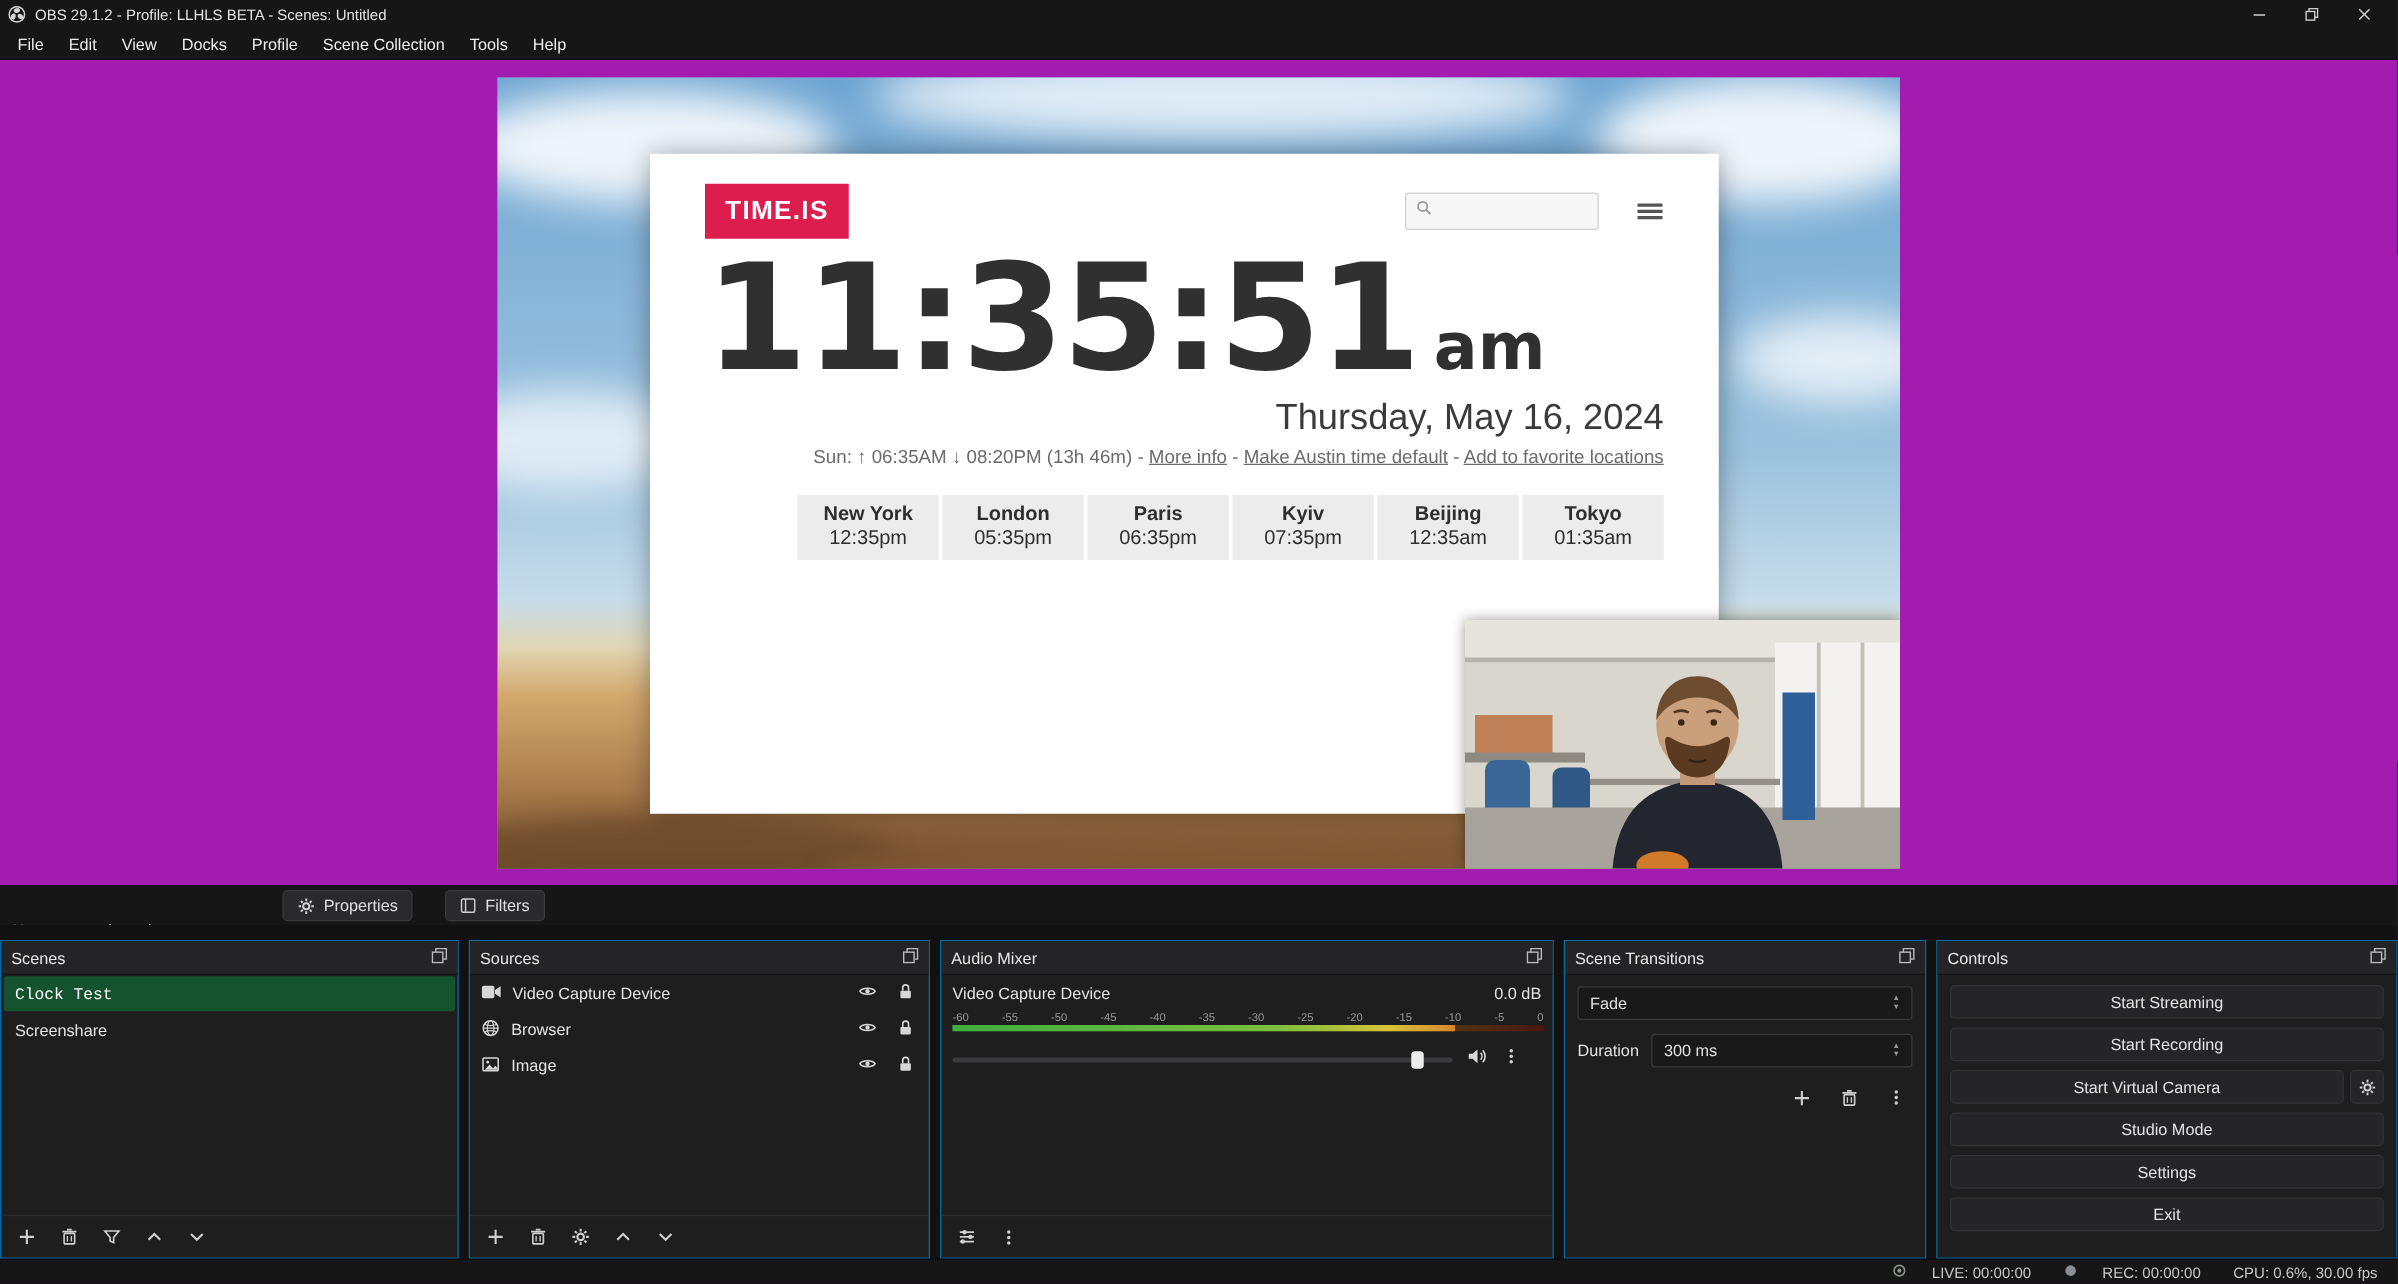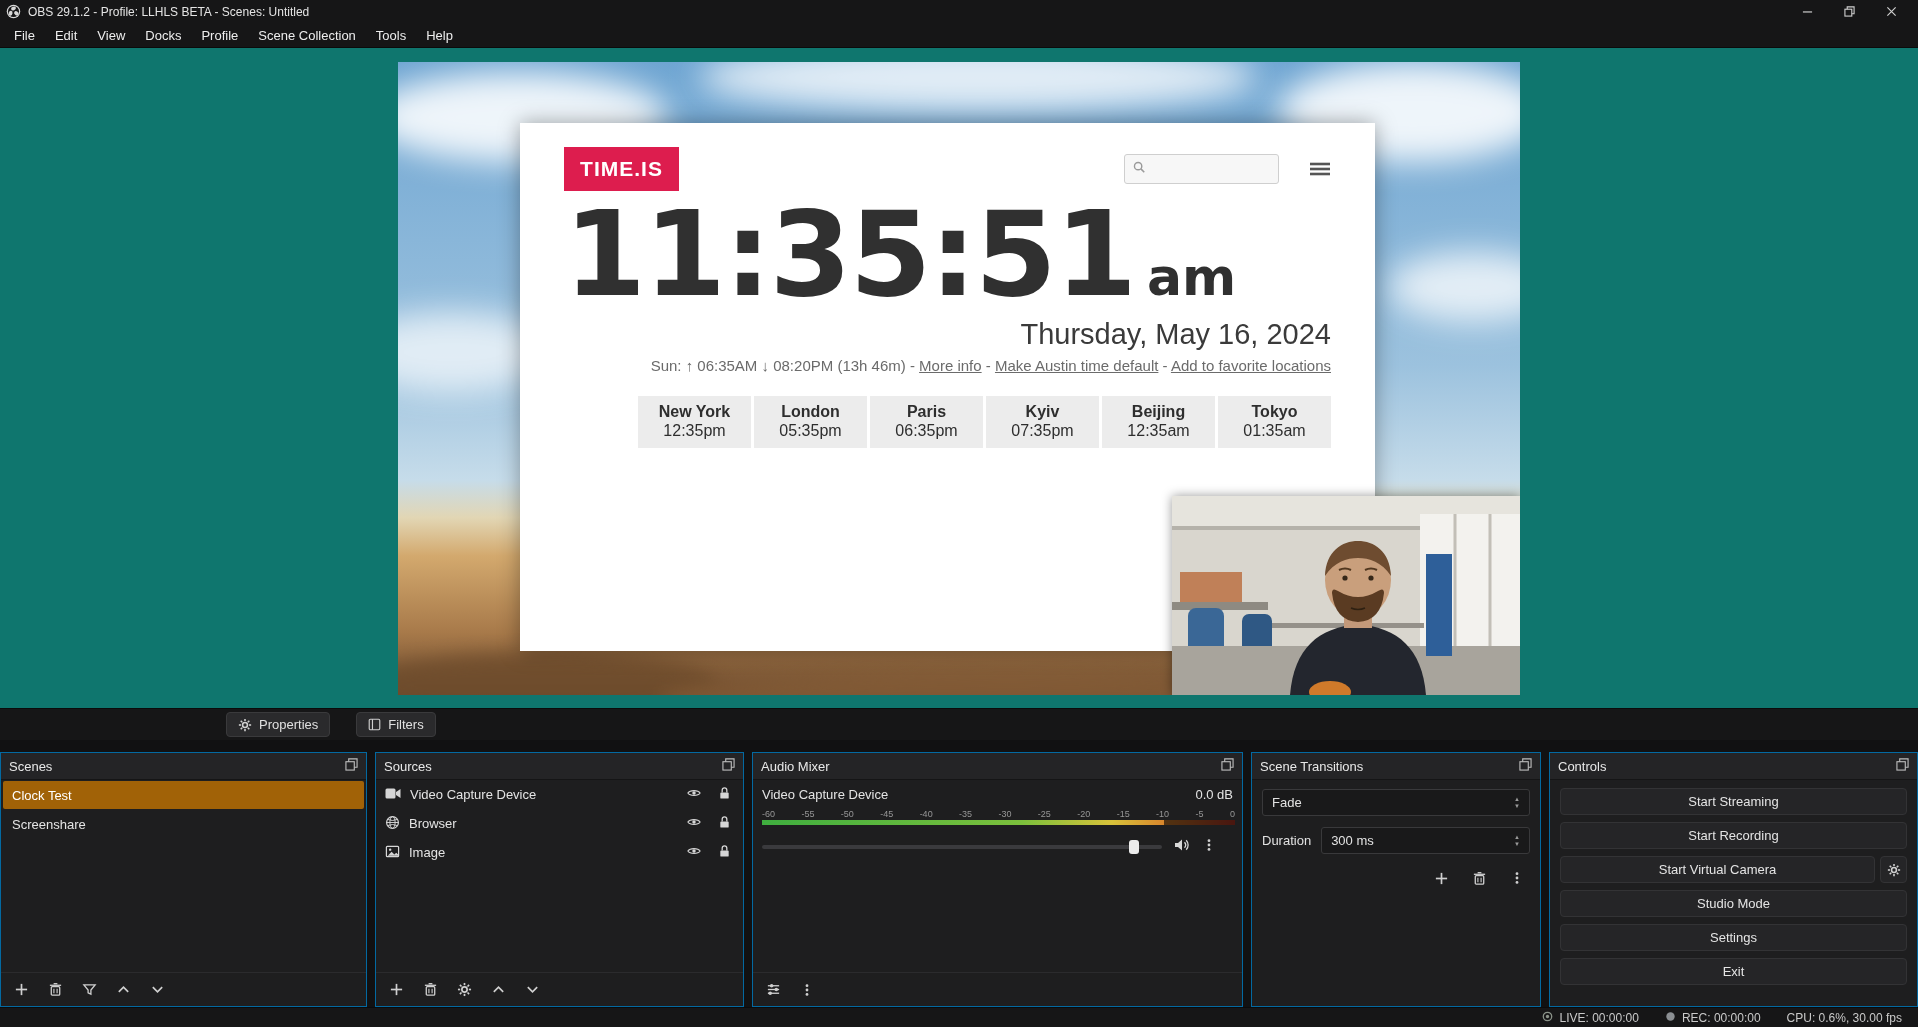--- a/index.html
+++ b/index.html
@@ -10,21 +10,21 @@
   .titlebar{height:23px;background:#161617;display:flex;align-items:center;padding:0 6px;color:#e4e4e4;font-size:12px;gap:7px;flex:none;}
   .titlebar .logo{display:flex;align-items:center;}
   .win-btns{margin-left:auto;display:flex;height:100%;}
   .win-btn{width:42px;height:100%;display:flex;align-items:center;justify-content:center;}
 
   
   .menubar{height:25px;background:#161617;display:flex;align-items:center;padding:0 4px;color:#ededed;font-size:13px;border-bottom:1px solid #0b0b0c;flex:none;}
   .menu-item{padding:3px 10px;border-radius:3px;}
 
   
-  .preview-area{flex:1;background:#0f766e;display:flex;align-items:center;justify-content:center;overflow:hidden;}
+  .preview-area{flex:1;background:#a21caf;display:flex;align-items:center;justify-content:center;overflow:hidden;}
   .canvas{width:1122px;height:633px;position:relative;overflow:hidden;background:#79aed6;}
   .desert{position:absolute;inset:0;
     background:linear-gradient(to bottom,#6ea5d2 0%,#9cc2de 48%,#c6dcea 66%,#e2d6b4 72%,#d3a96e 78%,#a87a4a 90%,#6b4a2e 100%);}
   .cloud{position:absolute;background:rgba(255,255,255,.88);border-radius:50%;filter:blur(16px);}
   .c1{left:-30px;top:10px;width:300px;height:90px;}
   .c2{left:880px;top:0;width:270px;height:100px;}
   .c3{left:990px;top:190px;width:170px;height:70px;opacity:.85;}
   .c4{left:-50px;top:250px;width:210px;height:80px;opacity:.8;}
   .c5{left:300px;top:-20px;width:560px;height:70px;opacity:.9;}
   .dune{position:absolute;border-radius:50%;filter:blur(9px);}
@@ -68,21 +68,21 @@
   .dock-mixer{width:491px;flex:none;}
   .dock-transitions{width:290px;flex:none;}
   .dock-controls{flex:1;}
   .dock-header{height:27px;background:#242426;border-bottom:1px solid #151516;display:flex;align-items:center;justify-content:space-between;padding:0 8px;font-size:13px;color:#e8e8e8;flex:none;}
   .dock-body{flex:1;overflow:hidden;position:relative;}
   .dock-toolbar{height:34px;border-top:1px solid #2b2b2d;display:flex;align-items:center;gap:8px;padding:0 7px;flex:none;}
   .icon-btn{width:26px;height:24px;display:flex;align-items:center;justify-content:center;border-radius:3px;}
 
   
   .scene-item{height:28px;display:flex;align-items:center;padding:0 9px;font-size:13px;color:#e4e4e4;margin:1px 2px;border-radius:2px;}
-  .scene-item.selected{background:#a16207;color:#ffffff;}
+  .scene-item.selected{background:#14532d;color:#ffffff;font-family:Liberation Mono, monospace;}
   .source-row{height:29px;display:flex;align-items:center;padding:0 12px 0 9px;font-size:13px;color:#e4e4e4;gap:9px;}
   .row-icons{margin-left:auto;display:flex;align-items:center;gap:16px;}
 
   
   .mixer-body{padding:7px 9px 0 9px;}
   .mixer-row1{display:flex;justify-content:space-between;font-size:13px;color:#e4e4e4;}
   .mixer-scale{display:flex;justify-content:space-between;font-size:9px;color:#979797;margin-top:7px;width:473px;}
   .meter{width:473px;height:5px;margin-top:1px;position:relative;background:#222;}
   .meter .dim,.meter .lit{position:absolute;top:0;bottom:0;left:0;background-image:linear-gradient(to right,#3fae3f 0%,#7cc03c 55%,#d8c23a 74%,#d8862c 85%,#c23a28 100%);background-size:473px 100%;}
   .meter .dim{width:100%;filter:brightness(.38);}
@@ -103,21 +103,21 @@
 
   
   .controls-body{padding:8px 10px;display:flex;flex-direction:column;gap:7px;}
   .ctl-btn{height:27px;background:#252527;border:1px solid #333335;border-radius:4px;color:#e4e4e4;font-size:13px;display:flex;align-items:center;justify-content:center;}
   .vc-row{display:flex;gap:5px;}
   .vc-row .ctl-btn{flex:1;}
   .vc-gear{width:27px;flex:none;display:flex;align-items:center;justify-content:center;background:#252527;border:1px solid #333335;border-radius:4px;}
 
   
   .statusbar{height:20px;background:#161617;border-top:1px solid #0b0b0c;display:flex;align-items:center;justify-content:flex-end;gap:26px;padding:0 16px;font-size:12px;color:#c9c9c9;flex:none;}
-  .status-item{display:flex;gap:6px;}
+  .status-item{display:flex;gap:20px;}
 </style>
 </head>
 <body>
 
 <div class="app">
 
   <div class="titlebar">
     <span class="logo">
       <svg width="15" height="15" viewBox="0 0 20 20">
           <circle cx="10" cy="10" r="9" fill="#d8d8d8"></circle>

